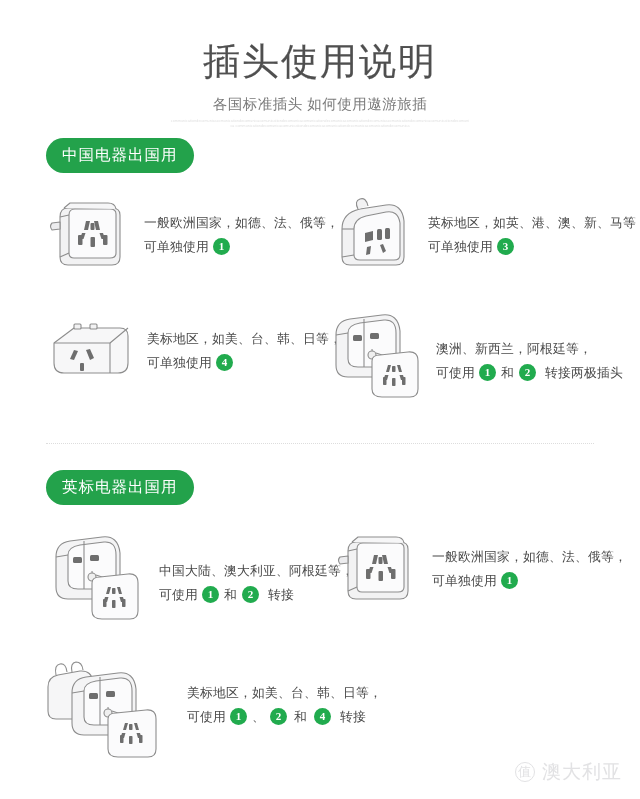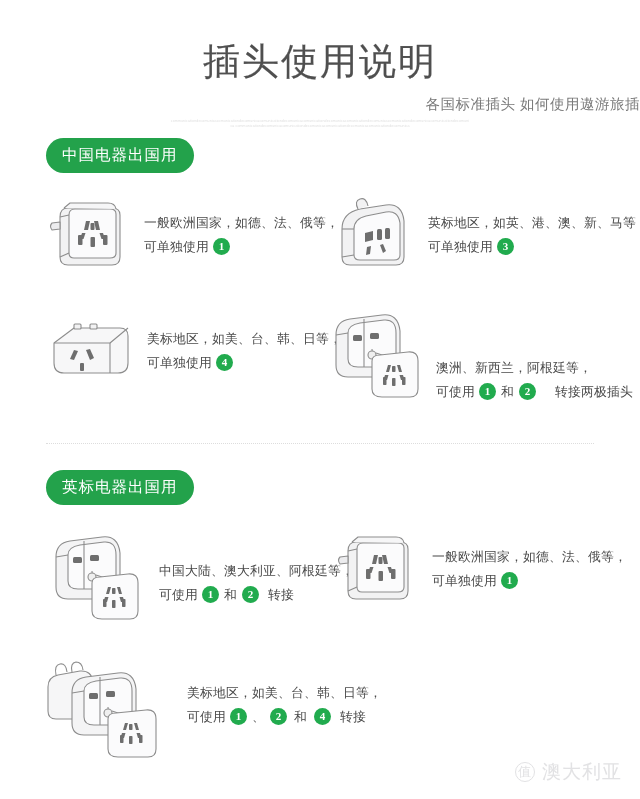--- a/index.html
+++ b/index.html
@@ -22,21 +22,20 @@
     font-weight: 300;
     margin-top: 21px;
     -webkit-text-stroke: 0.2px #6a6a6a;
   }
   .subtitle {
     font-size: 14.5px;
     line-height: 22px;
     color: #7a7a7a;
     margin-top: 8px;
     letter-spacing: 0.5px;
-    text-align: right;
   }
   .microtext {
     margin-top: 4px;
     color: #dedede;
     font-size: 3.6px;
     line-height: 5px;
     letter-spacing: 0.1px;
     width: 300px;
     margin-left: auto;
     margin-right: auto;
@@ -218,21 +217,21 @@
         </div>
         <div class="caption" style="padding-left:8px; padding-top:14px;">
           <div>美标地区，如美、台、韩、日等，</div>
           <div class="l2">
             <span>可单独使用</span>
             <span class="num">4</span>
           </div>
         </div>
       </div>
 
-      <div class="item" style="left:326px; top:118px;align-items:flex-end;">
+      <div class="item" style="left:326px; top:118px;">
         <div class="art">
           <svg width="100" height="95" viewBox="0 0 100 95">
             <g fill="none" stroke="#8d8d8d" stroke-width="1.1" stroke-linejoin="round">
               <path d="M10 26 Q10 12 24 10 L56 6 Q72 4 74 22 L74 56 Q74 68 62 68 L22 68 Q10 68 10 56 Z" fill="#f4f4f5"></path>
               <path d="M22 24 Q22 16 34 14 L58 11 Q70 10 70 24 L70 50 Q70 58 60 58 L32 58 Q22 58 22 50 Z" fill="#fbfbfc"></path>
               <path d="M10 26 L22 24"></path>
               <path d="M38 10 L38 58"></path>
               <path d="M46 40 Q46 52 58 52"></path>
               <circle cx="46" cy="46" r="4" fill="#efefef"></circle>
               <path d="M50 44 L62 48"></path>
@@ -257,21 +256,21 @@
             </g>
           </svg>
         </div>
         <div class="caption" style="padding-left:10px; padding-top:28px;">
           <div>澳洲、新西兰，阿根廷等，</div>
           <div class="l2">
             <span>可使用</span>
             <span class="num">1</span>
             <span class="sep">和</span>
             <span class="num">2</span>
-            <span style="margin-left:15px;">转接两极插头</span>
+            <span style="margin-left:5px;">转接两极插头</span>
           </div>
         </div>
       </div>
 
     </div>
   </div>
 
   <div class="divider" style="top:443px;"></div>
 
   <div class="section" style="position:absolute; top:470px; left:0; right:0;">

